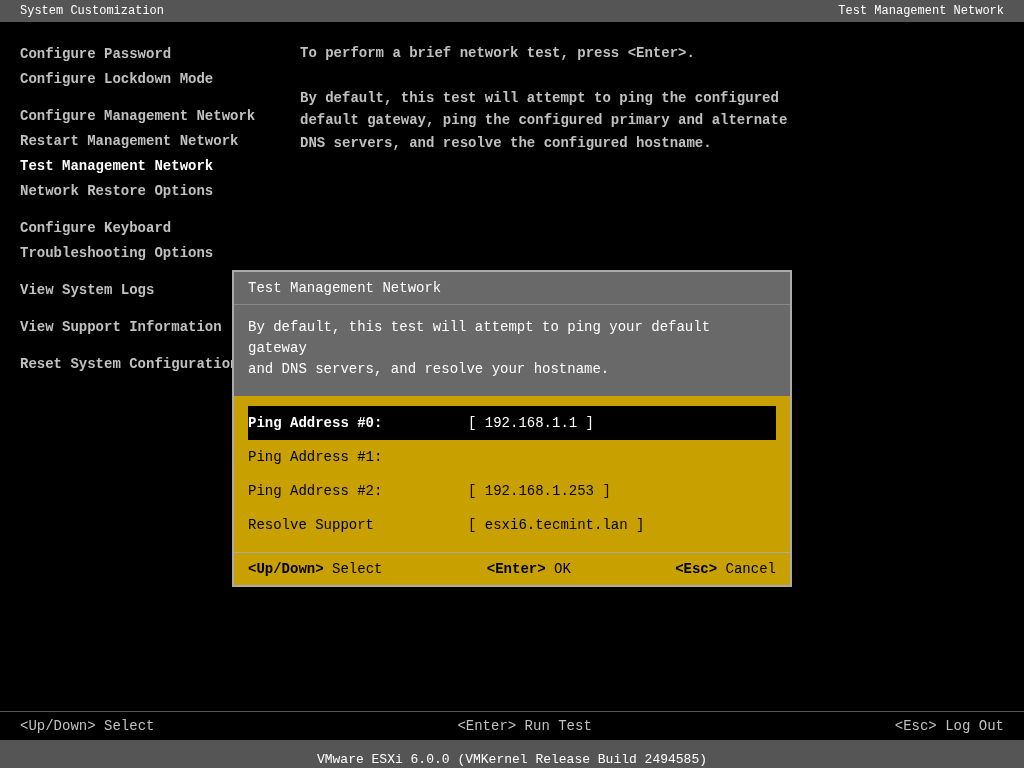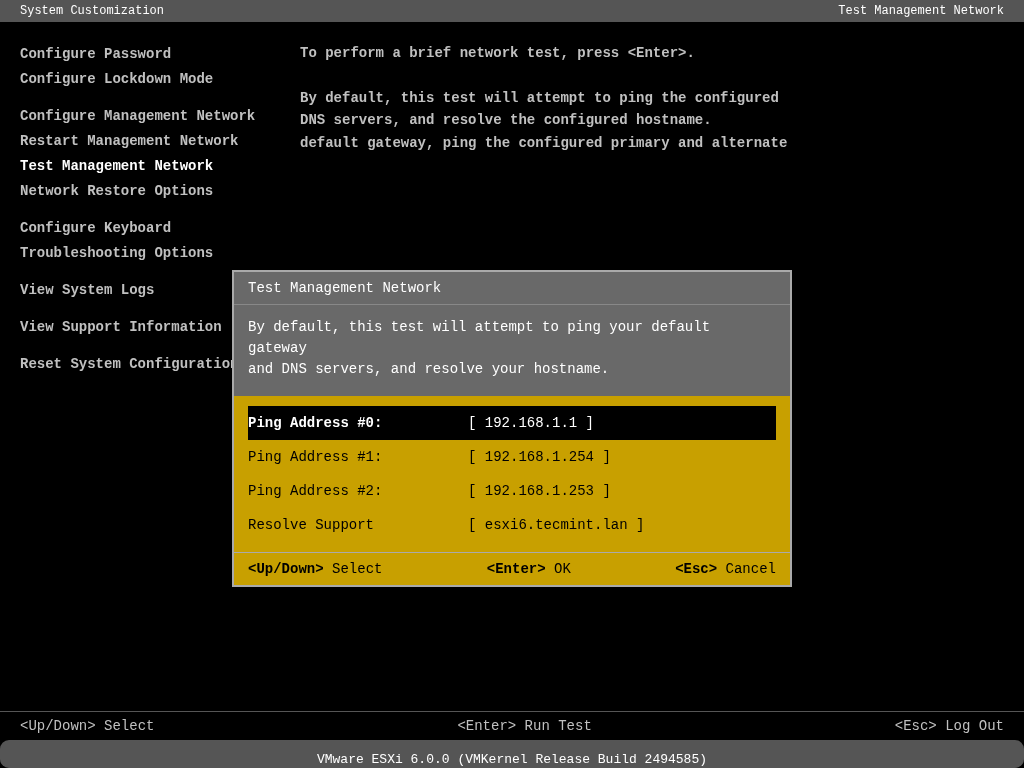--- a/index.html
+++ b/index.html
@@ -84,21 +84,20 @@
       background: #555;
       color: #fff;
       text-align: center;
       padding: 12px 20px;
       font-size: 13px;
       position: absolute;
       bottom: 0;
       left: 0;
       right: 0;
       height: 28px;
-      border-radius: 9px;
     }
 
     
     #modal {
       background: #696969;
       border: 2px solid #aaa;
       width: 560px;
       padding: 0;
       pointer-events: all;
       position: absolute;
@@ -196,40 +195,39 @@
     <div class="spacer"></div>
     <div class="menu-item">View Support Information</div>
     <div class="spacer"></div>
     <div class="menu-item">Reset System Configuration</div>
   </div>
 
   <div id="right-panel">
     <div>To perform a brief network test, press &lt;Enter&gt;.</div>
     <br>
     <div>By default, this test will attempt to ping the configured</div>
+    <div>default gateway, ping the configured primary and alternate</div>
     <div>DNS servers, and resolve the configured hostname.</div>
-    <div>default gateway, ping the configured primary and alternate</div>
   </div>
 </div>
 
 <div id="modal">
   <div id="modal-title-bar">Test Management Network</div>
   <div id="modal-description">
     <div>By default, this test will attempt to ping your default gateway</div>
     <div>and DNS servers, and resolve your hostname.</div>
   </div>
   <div id="modal-fields">
 
   <div class="field-row selected">
         <span class="field-label" style="font-weight: bold;">Ping Address #0:</span>
         <span class="field-value">[ 192.168.1.1                          ]</span>
       </div>
       <div class="field-row">
         <span class="field-label">Ping Address #1:</span>
-        <span class="field-value">[ 192.168.1.254                          ]</span>
       </div>
       <div class="field-row">
         <span class="field-label">Ping Address #2:</span>
         <span class="field-value">[ 192.168.1.253                          ]</span>
       </div>
       <div class="field-row">
         <span class="field-label">Resolve Support</span>
         <span class="field-value">[ esxi6.tecmint.lan                          ]</span>
       </div>
     </div>

